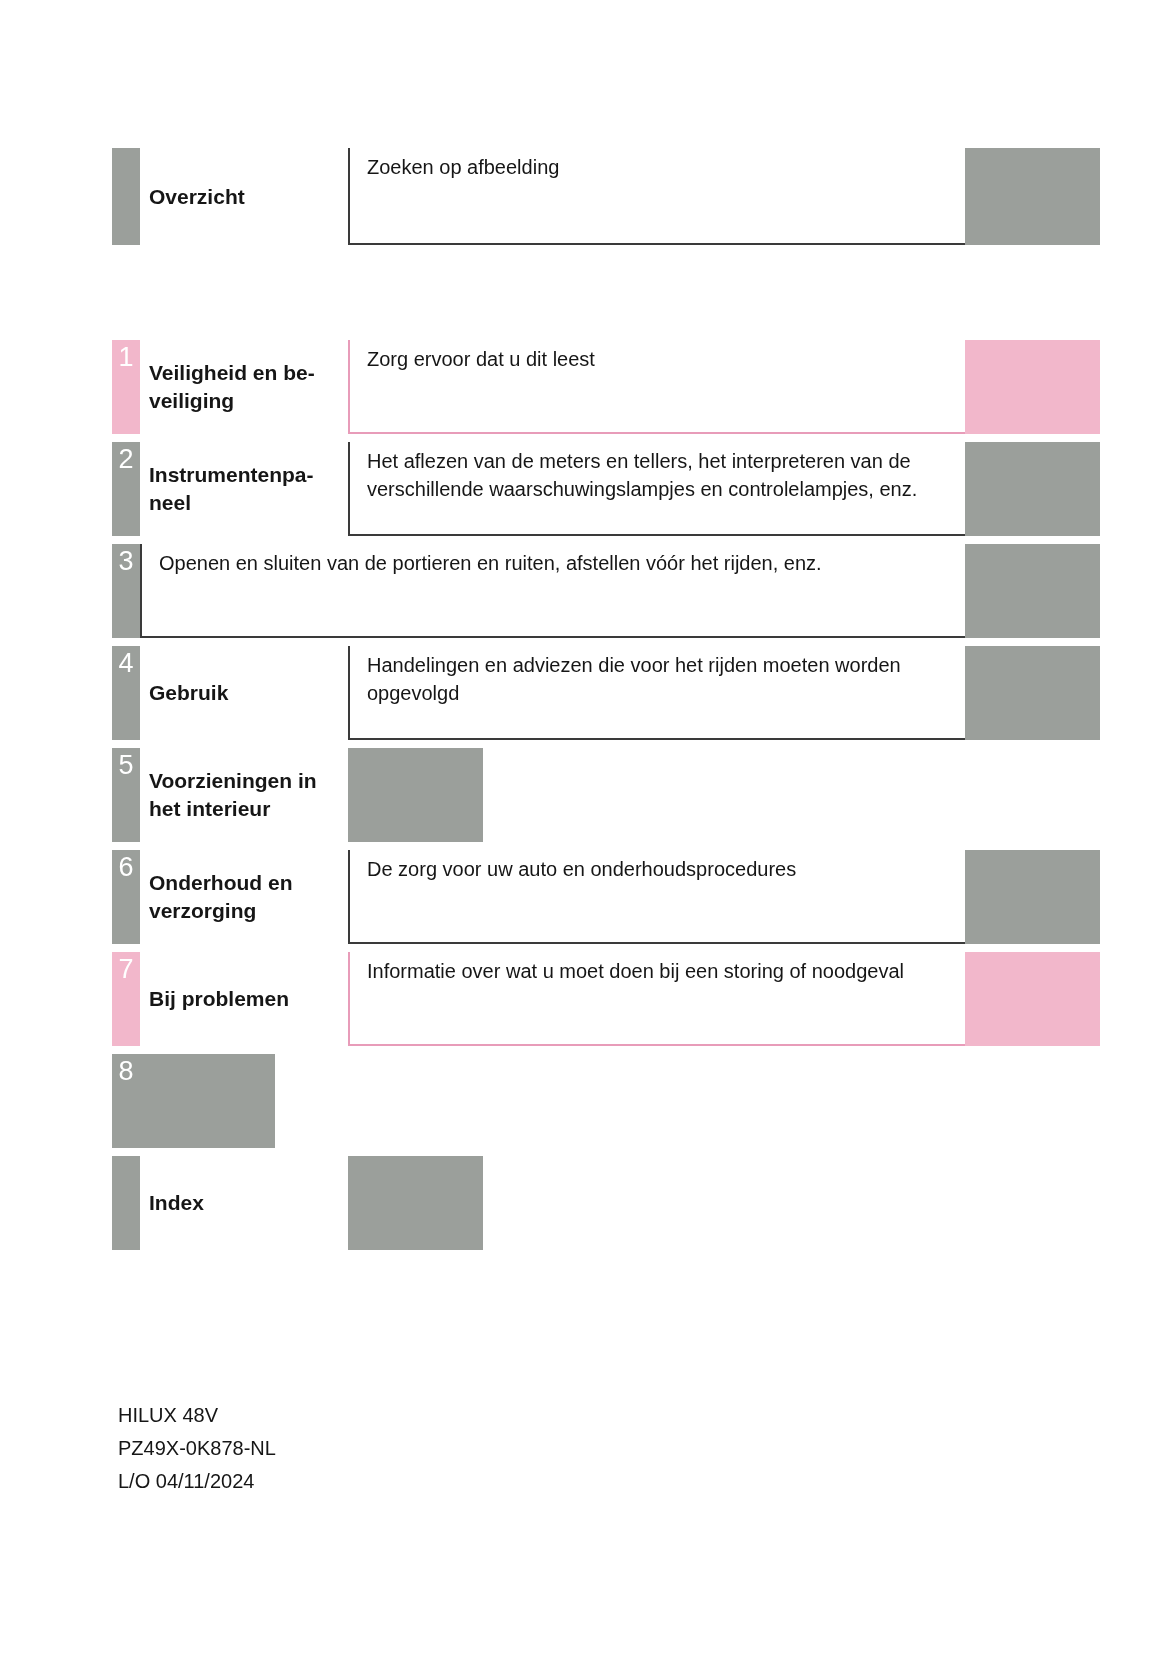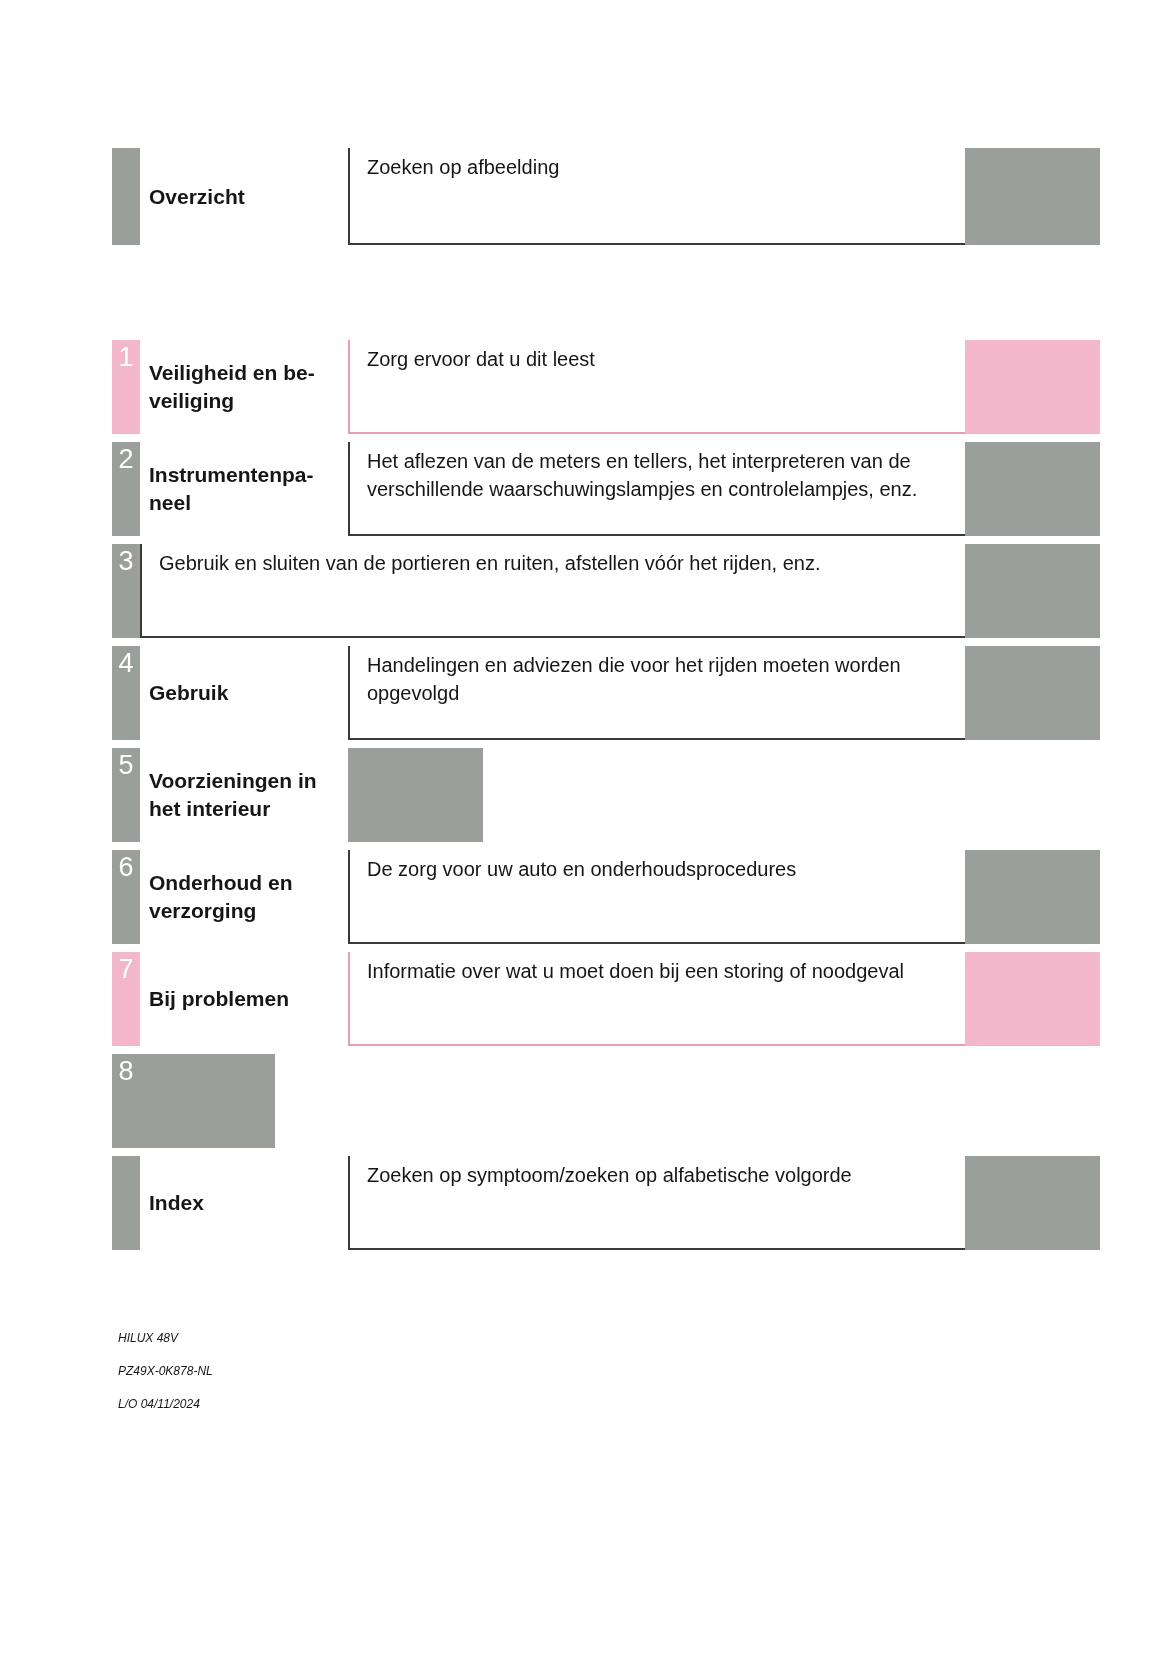--- a/index.html
+++ b/index.html
@@ -66,25 +66,24 @@
     border-bottom-color: var(--line-pink, #E89CB9);
   }
 
   .desc { font-size: 20px; line-height: 1.38; color: #161616; }
 
   .edge { width: 135px; flex: 0 0 135px; }
 
   .footer {
     position: absolute;
     left: 118px;
-    top: 1322px;
-    font-size: 12px;
+    top: 1399px;
+    font-size: 20px;
     line-height: 33px;
     color: #161616;
-    font-style: italic;
   }
 </style>
 </head>
 <body>
 
 <div class="page">
   <div class="toc">
 
     <div class="row first gray">
       <div class="tab">
@@ -119,21 +118,21 @@
         <div class="desc">Het aflezen van de meters en tellers, het interpreteren van de verschillende waarschuwingslampjes en controlelampjes, enz.</div>
       </div>
       <div class="edge"></div>
     </div>
 
     <div class="row gray">
       <div class="tab">
           <span class="num">3</span>
         </div>
       <div class="desc-box">
-        <div class="desc">Gebruik en sluiten van de portieren en ruiten, afstellen vóór het rijden, enz.</div>
+        <div class="desc">Openen en sluiten van de portieren en ruiten, afstellen vóór het rijden, enz.</div>
       </div>
       <div class="edge"></div>
     </div>
 
     <div class="row gray">
       <div class="tab">
           <span class="num">4</span>
         </div>
       <div class="title">Gebruik</div>
       <div class="desc-box">
@@ -179,23 +178,20 @@
           <span class="num">8</span>
         </div>
       <div class="edge"></div>
     </div>
 
     <div class="row gray">
       <div class="tab">
           <span class="num"></span>
         </div>
       <div class="title">Index</div>
-      <div class="desc-box">
-        <div class="desc">Zoeken op symptoom/zoeken op alfabetische volgorde</div>
-      </div>
       <div class="edge"></div>
     </div>
 
   </div>
 
   <div class="footer">
     <div>HILUX 48V</div>
     <div>PZ49X-0K878-NL</div>
     <div>L/O 04/11/2024</div>
   </div>

